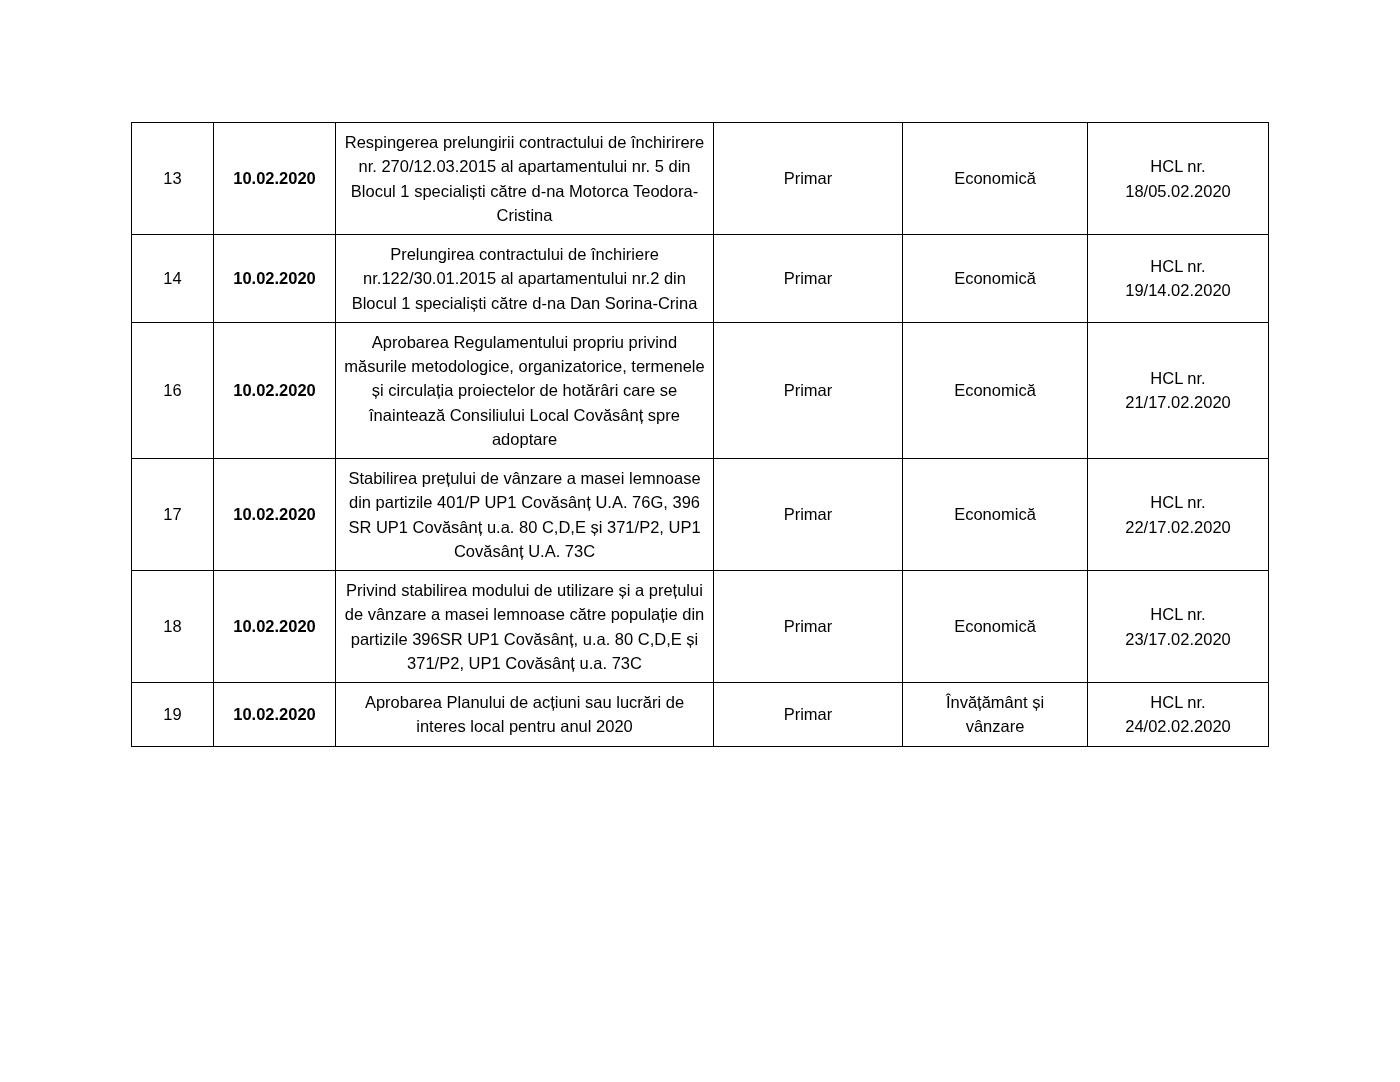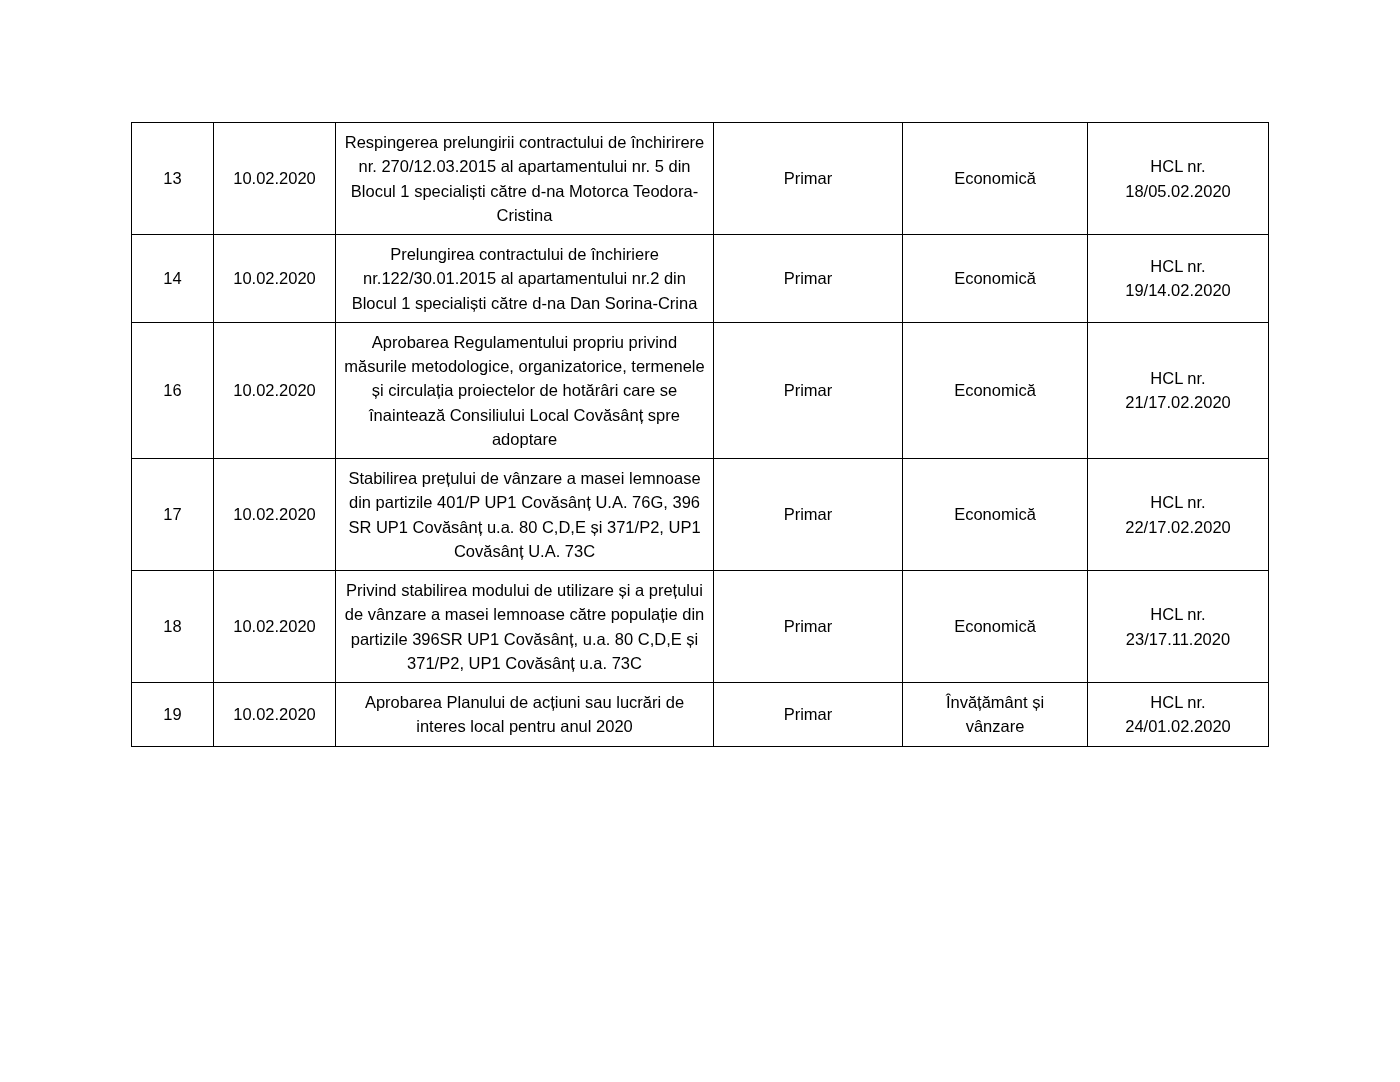--- a/index.html
+++ b/index.html
@@ -48,21 +48,21 @@
   col.c-res   { width: 181px; }
 
   td.cell-title {
     padding-left: 9px;
     padding-right: 9px;
   }
   td.cell-res .res-line,
   td.cell-comm .comm-line {
     display: block;
   }
-  .nowrap { white-space: nowrap; }
+  .nowrap { white-space: nowrap; font-weight: bold; }
 </style>
 </head>
 <body>
 
 <div class="page">
   <div class="doc-table-wrap">
     <table class="doc-table">
       <colgroup>
         <col class="c-nr">
         <col class="c-date">
@@ -117,33 +117,33 @@
           </td>
         </tr>
         <tr>
           <td class="cell-nr">18</td>
           <td class="cell-date nowrap">10.02.2020</td>
           <td class="cell-title">Privind stabilirea modului de utilizare și a prețului de vânzare a masei lemnoase către populație din partizile 396SR UP1 Covăsânț, u.a. 80 C,D,E și 371/P2, UP1 Covăsânț u.a. 73C</td>
           <td class="cell-init">Primar</td>
           <td class="cell-comm">Economică</td>
           <td class="cell-res">
             <span class="res-line">HCL nr.</span>
-            <span class="res-line">23/17.11.2020</span>
+            <span class="res-line">23/17.02.2020</span>
           </td>
         </tr>
         <tr>
           <td class="cell-nr">19</td>
           <td class="cell-date nowrap">10.02.2020</td>
           <td class="cell-title">Aprobarea Planului de acțiuni sau lucrări de interes local pentru anul 2020</td>
           <td class="cell-init">Primar</td>
           <td class="cell-comm">
             <span class="comm-line">Învățământ și</span>
             <span class="comm-line">vânzare</span>
           </td>
           <td class="cell-res">
             <span class="res-line">HCL nr.</span>
-            <span class="res-line">24/01.02.2020</span>
+            <span class="res-line">24/02.02.2020</span>
           </td>
         </tr>
       </tbody>
     </table>
   </div>
 </div>
 
 </body></html>

